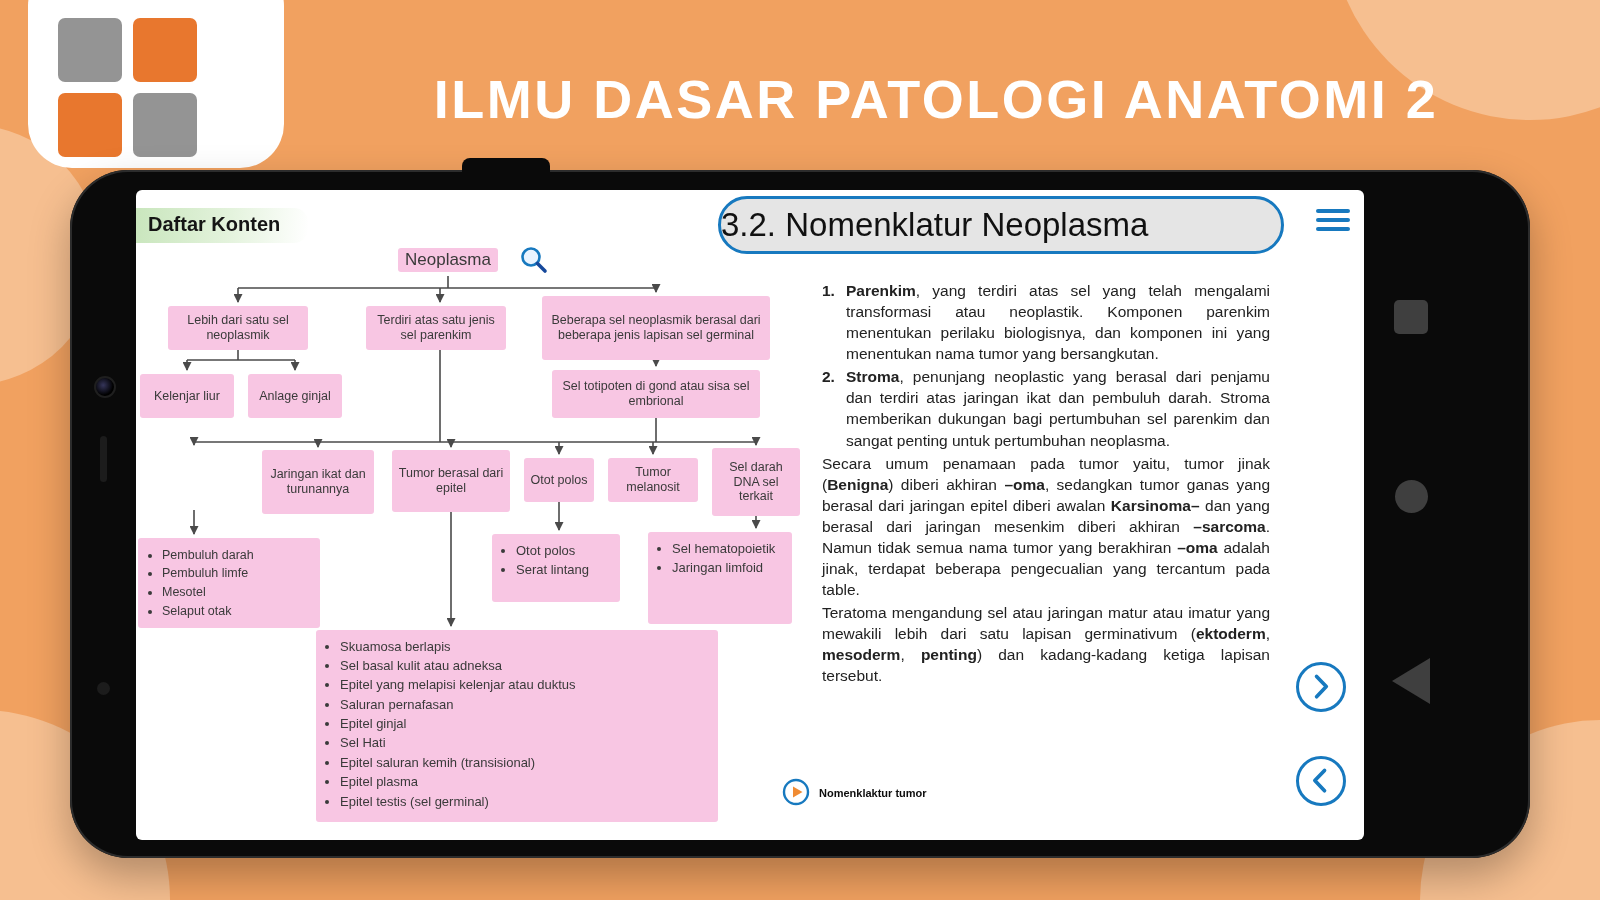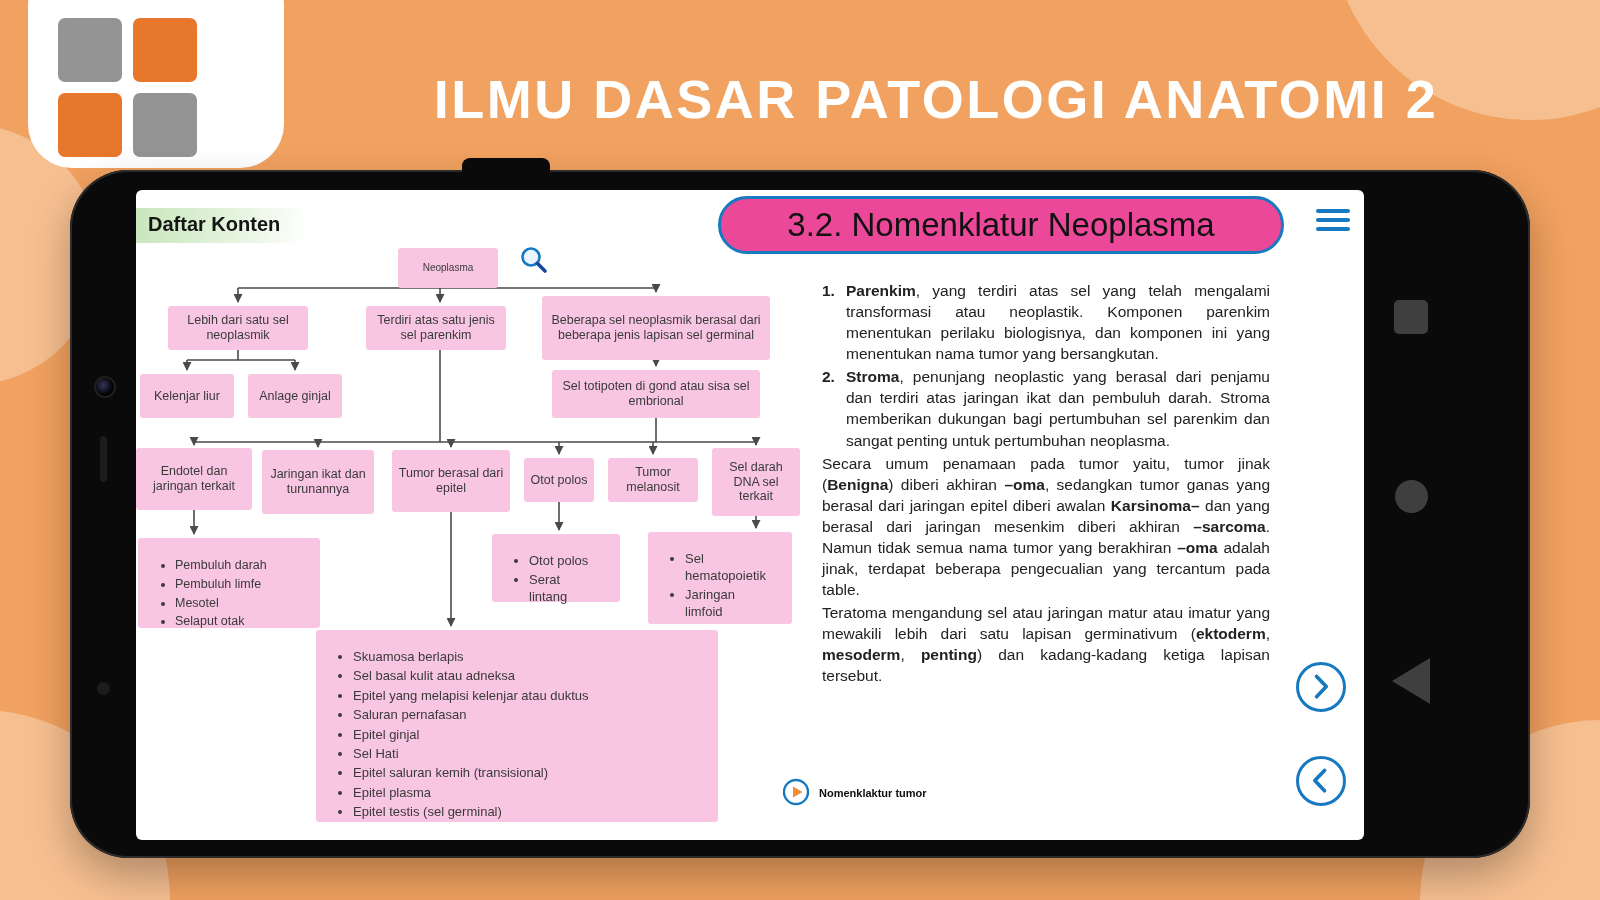--- a/index.html
+++ b/index.html
@@ -41,28 +41,28 @@
   .toc{position:absolute;left:0;top:18px;padding:5px 28px 7px 12px;font-size:20px;font-weight:bold;color:#151515;
     background:linear-gradient(95deg,#c9e6bd 0%,#e4f3dd 55%,#ffffff 100%);border-radius:0 14px 14px 0;cursor:pointer;}
 
   
   .flow{position:absolute;left:0;top:0;width:700px;height:650px;}
   .fbox{position:absolute;background:#F8C6E3;color:#3a3a3a;border-radius:3px;
     display:flex;align-items:center;justify-content:center;text-align:center;
     font-size:12.5px;line-height:1.18;padding:3px 5px;box-sizing:border-box;}
   .flist{position:absolute;background:#F8C6E3;color:#3a3a3a;border-radius:3px;box-sizing:border-box;
     font-size:12.5px;line-height:1.3;padding:6px 6px 6px 4px;}
-  .flist ul{margin:13px;padding-left:20px;}
+  .flist ul{margin:0;padding-left:20px;}
   .flist li{margin:2.5px 0;}
   .flow svg{position:absolute;left:0;top:0;pointer-events:none;}
   .search-btn{position:absolute;left:382px;top:54px;width:32px;height:32px;cursor:pointer;background:none;border:none;padding:0;}
 
   
-  .title-box{position:absolute;left:582px;top:6px;width:566px;height:58px;background:#ec4899;
-    border:3.5px solid #1779BF;border-radius:32px;display:flex;align-items:center;justify-content:center;
+  .title-box{position:absolute;left:582px;top:6px;width:566px;height:58px;background:#e5e5e5;
+    border:3.5px solid #1779BF;border-radius:32px;display:flex;align-items:center;
     font-size:33px;font-weight:500;color:#111;box-sizing:border-box;}
   .hamburger{position:absolute;left:1180px;top:14px;width:34px;cursor:pointer;}
   .hamburger span{display:block;height:4.5px;background:#1779BF;border-radius:3px;margin:4.5px 0;}
 
   .content{position:absolute;left:686px;top:90px;width:448px;font-size:15.5px;line-height:1.36;color:#222;text-align:justify;}
   .content p{margin:0 0 2px 0;}
   .oli{display:flex;margin:0 0 2px 0;}
   .oli .num{width:24px;flex:none;font-weight:bold;}
   .oli .otext{flex:1;text-align:justify;}
 
@@ -135,38 +135,37 @@
           <line x1="423" y1="252" x2="423" y2="264" marker-end="url(#ah)"></line>
           <line x1="517" y1="252" x2="517" y2="264" marker-end="url(#ah)"></line>
           <line x1="620" y1="252" x2="620" y2="255" marker-end="url(#ah)"></line>
           <line x1="58" y1="320" x2="58" y2="344" marker-end="url(#ah)"></line>
           <line x1="315" y1="322" x2="315" y2="436" marker-end="url(#ah)"></line>
           <line x1="423" y1="312" x2="423" y2="340" marker-end="url(#ah)"></line>
           <line x1="620" y1="322" x2="620" y2="338" marker-end="url(#ah)"></line>
         </g>
       </svg>
 
-      <div class="fbox" style="left:262px;top:58px;width:100px;height:40px;font-size:10px;">Neoplasma</div>
+      <div class="fbox" style="left:262px;top:58px;width:100px;height:24px;font-size:17px;">Neoplasma</div>
 
       <button class="search-btn">
         <svg width="32" height="32" viewBox="0 0 32 32">
           <circle cx="13" cy="13" r="8.5" fill="#EAF4FF" stroke="#1779BF" stroke-width="2.6"></circle>
           <line x1="19.5" y1="19.5" x2="27" y2="27" stroke="#16489B" stroke-width="3.6" stroke-linecap="round"></line>
         </svg>
       </button>
 
       <div class="fbox" style="left:32px;top:116px;width:140px;height:44px;">Lebih dari satu sel neoplasmik</div>
       <div class="fbox" style="left:230px;top:116px;width:140px;height:44px;">Terdiri atas satu jenis sel parenkim</div>
       <div class="fbox" style="left:406px;top:106px;width:228px;height:64px;">Beberapa sel neoplasmik berasal dari beberapa jenis lapisan sel germinal</div>
 
       <div class="fbox" style="left:4px;top:184px;width:94px;height:44px;">Kelenjar liur</div>
       <div class="fbox" style="left:112px;top:184px;width:94px;height:44px;">Anlage ginjal</div>
       <div class="fbox" style="left:416px;top:180px;width:208px;height:48px;">Sel totipoten di gond atau sisa sel embrional</div>
 
-      <div class="fbox" style="left:0px;top:258px;width:116px;height:62px;">Endotel dan jaringan terkait</div>
       <div class="fbox" style="left:126px;top:260px;width:112px;height:64px;">Jaringan ikat dan turunannya</div>
       <div class="fbox" style="left:256px;top:260px;width:118px;height:62px;">Tumor berasal dari epitel</div>
       <div class="fbox" style="left:388px;top:268px;width:70px;height:44px;">Otot polos</div>
       <div class="fbox" style="left:472px;top:268px;width:90px;height:44px;">Tumor melanosit</div>
       <div class="fbox" style="left:576px;top:258px;width:88px;height:68px;">Sel darah DNA sel terkait</div>
 
       <div class="flist" style="left:2px;top:348px;width:182px;height:90px;">
         <ul>
           <li>Pembuluh darah</li>
           <li>Pembuluh limfe</li>

